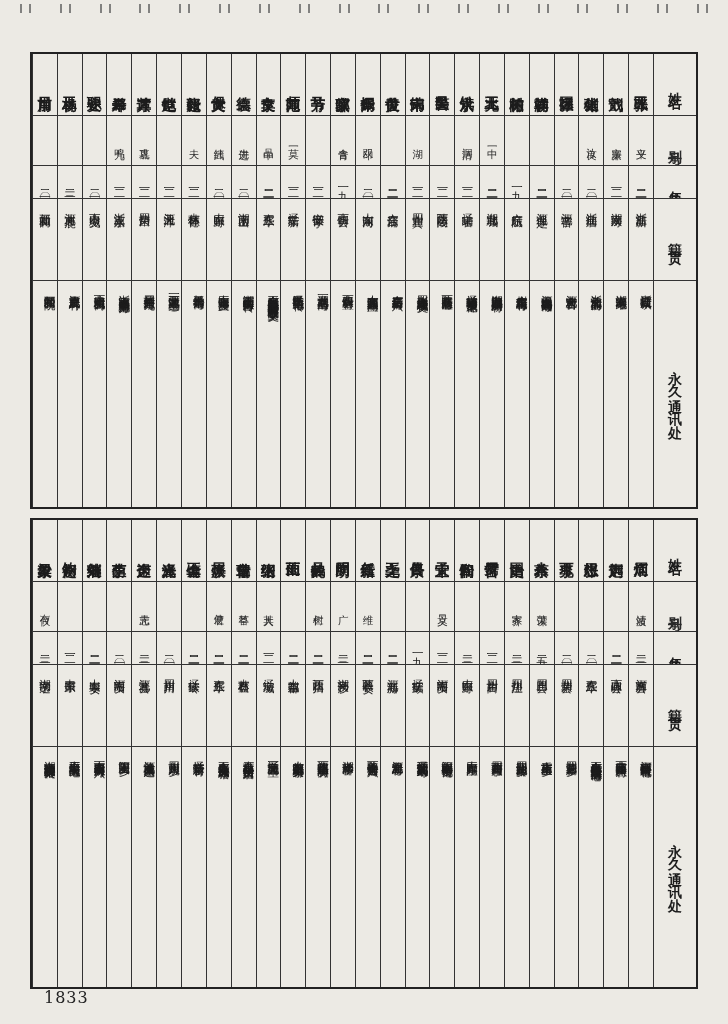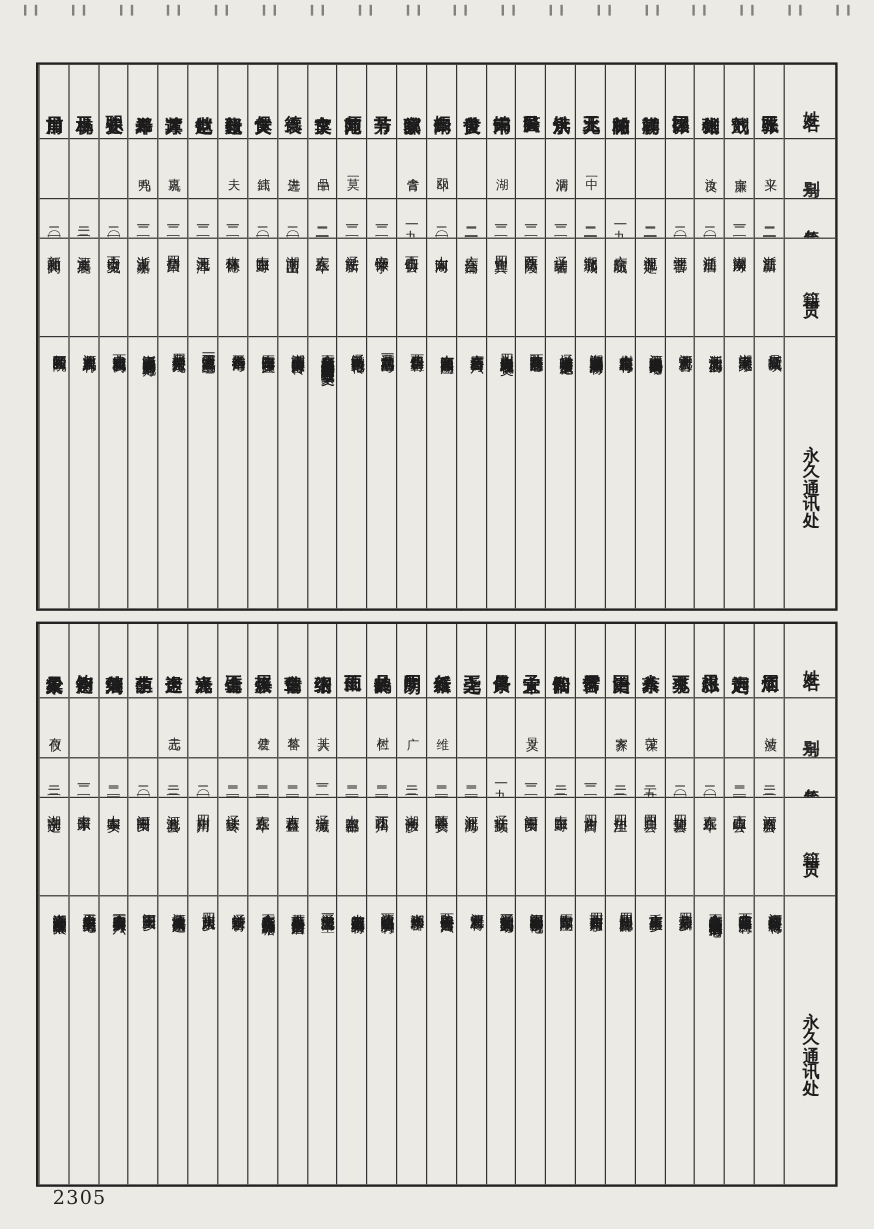--- a/index.html
+++ b/index.html
@@ -452,13 +452,13 @@
       <div class="col">
         <div class="cell c-name">梁景象</div>
         <div class="cell c-alias">有仪</div>
         <div class="cell c-age">二三</div>
         <div class="cell c-native">湖南宁远</div>
         <div class="cell c-address">湖南宁远舜陵乡和成市邮转太平</div>
       </div>
     </div>
 </div>
 
-<div class="page-number">2305</div>
+<div class="page-number">1833</div>
 
 </body></html>

